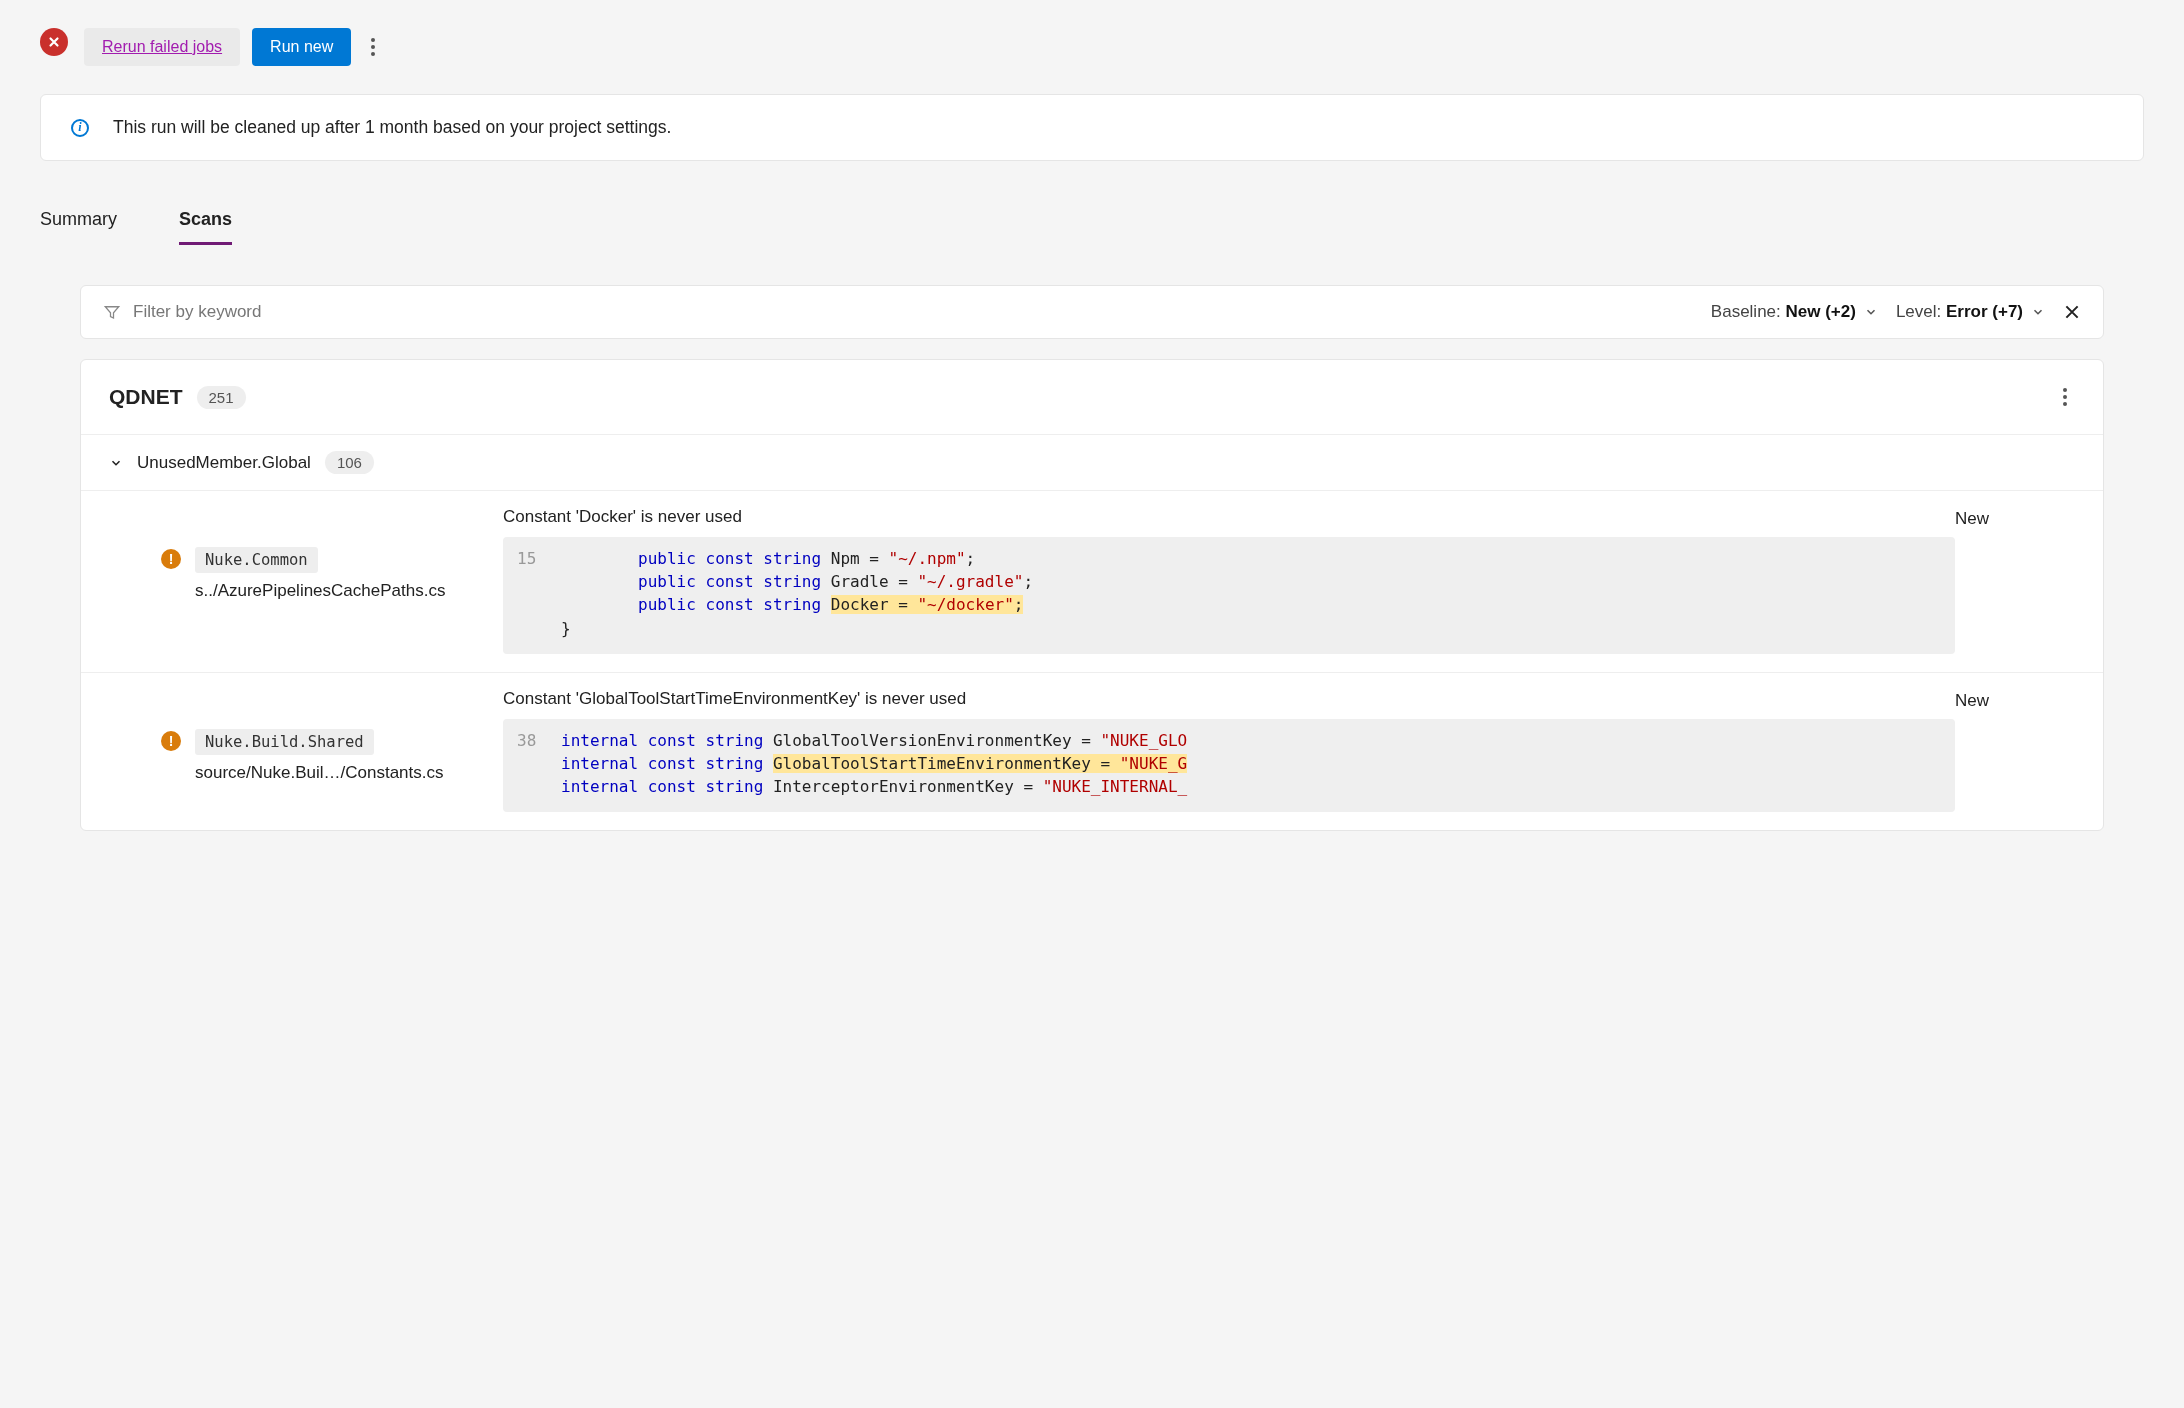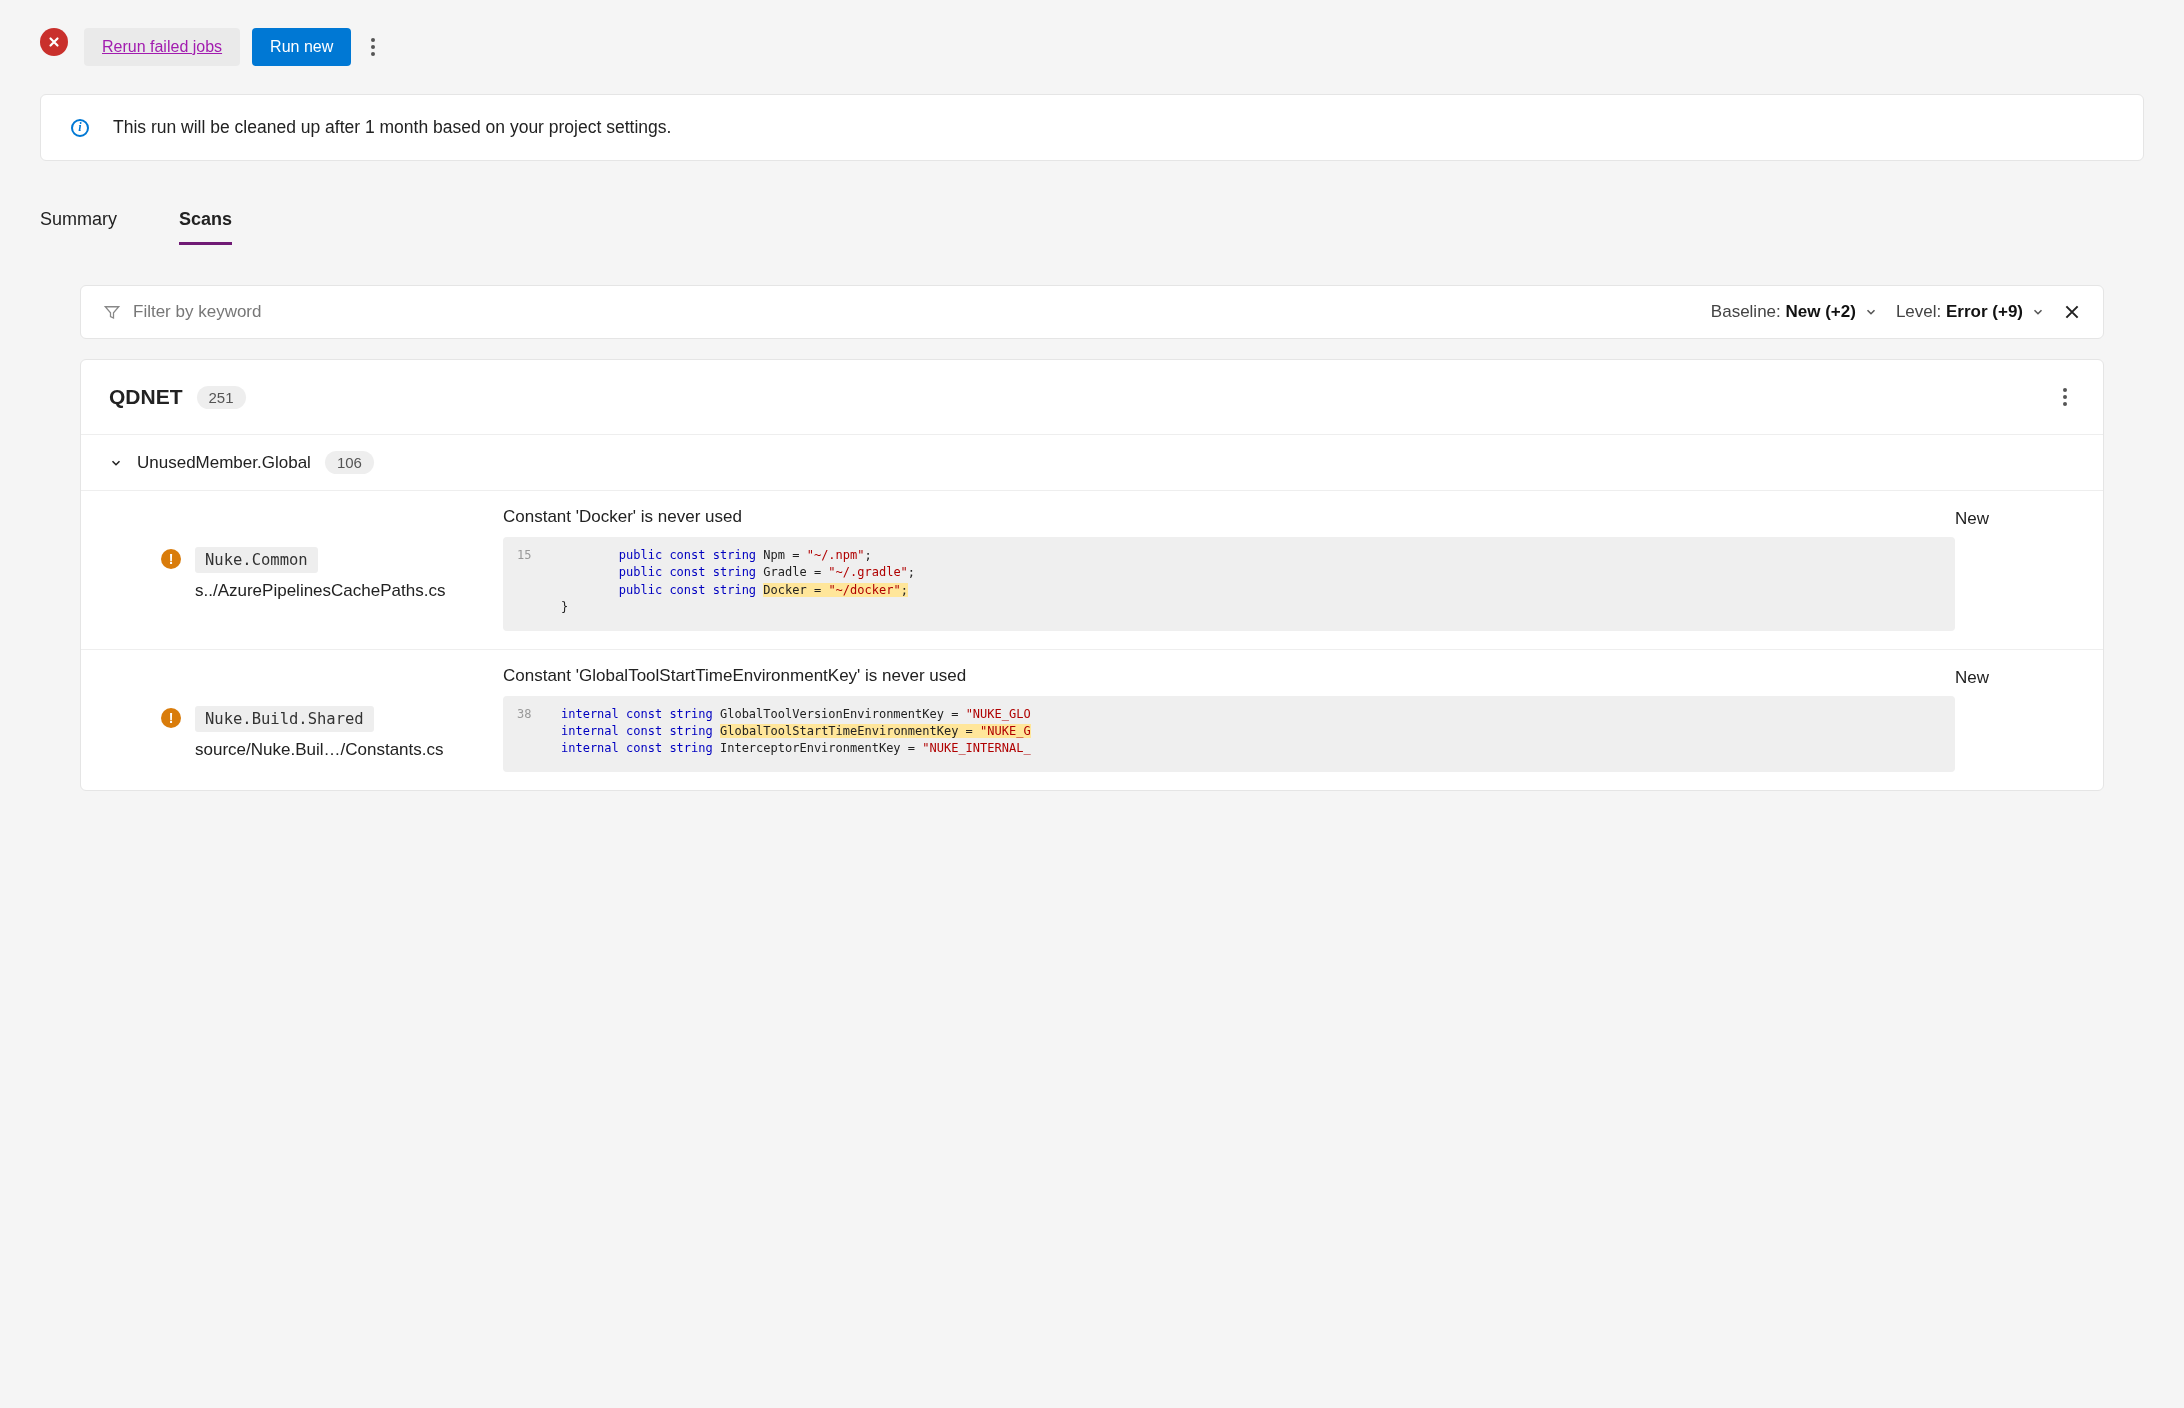--- a/index.html
+++ b/index.html
@@ -47,21 +47,21 @@
 .group-row { display: flex; align-items: center; gap: 14px; padding: 16px 28px; border-top: 1px solid #eee; cursor: pointer; }
 .group-name { font-size: 17px; }
 .issue-row { display: flex; border-top: 1px solid #eee; padding: 16px 28px 18px; }
 .issue-path { flex: 0 0 394px; display: flex; align-items: flex-start; gap: 14px; padding-top: 40px; padding-left: 52px; }
 .severity-icon { width: 20px; height: 20px; border-radius: 50%; background: #D97C0B; color: #fff; display: flex; align-items: center; justify-content: center; font-size: 14px; font-weight: bold; flex-shrink: 0; margin-top: 2px; }
 .path-stack { display: flex; flex-direction: column; gap: 8px; }
 .module-badge { background: #eee; border-radius: 3px; padding: 4px 10px; font-size: 15.5px; color: #333; font-family: ui-monospace, Menlo, Consolas, monospace; align-self: flex-start; }
 .file-path { font-size: 17px; color: #222; white-space: nowrap; }
 .issue-details { flex: 1; }
 .issue-title { font-size: 17px; margin-bottom: 10px; }
-.code-block { background: #efefef; border-radius: 4px; padding: 10px 14px 14px; font-family: ui-monospace, Menlo, Consolas, monospace; font-size: 12px; line-height: 1.45; display: flex; gap: 20px; overflow: hidden; }
+.code-block { background: #efefef; border-radius: 4px; padding: 10px 14px 14px; font-family: ui-monospace, Menlo, Consolas, monospace; font-size: 16px; line-height: 1.45; display: flex; gap: 20px; overflow: hidden; }
 .line-num { color: #999; flex-shrink: 0; width: 24px; }
 .code-lines { white-space: pre; }
 .kw { color: #0000c0; }
 .type { color: #0000c0; }
 .str { color: #b00000; }
 .hl { background: #ffe69a; }
 .issue-baseline { flex: 0 0 120px; font-size: 17px; padding-top: 2px; }
 </style>
 </head>
 <body>
@@ -104,21 +104,21 @@
           </svg>
         <input class="filter-input" placeholder="Filter by keyword" style="">
       </div>
       <div class="filter-dropdown">
         <span><span>Baseline: </span><span class="bold">New (+2)</span></span>
         <svg class="chevron-down" viewBox="0 0 16 16" fill="none" stroke="#555" stroke-width="1.8">
             <path d="M4 6 L8 10 L12 6"></path>
           </svg>
       </div>
       <div class="filter-dropdown">
-        <span><span>Level: </span><span class="bold">Error (+9)</span></span>
+        <span><span>Level: </span><span class="bold">Error (+7)</span></span>
         <svg class="chevron-down" viewBox="0 0 16 16" fill="none" stroke="#555" stroke-width="1.8">
             <path d="M4 6 L8 10 L12 6"></path>
           </svg>
       </div>
       <svg class="close-icon" viewBox="0 0 16 16" fill="none" stroke="#222" stroke-width="1.8">
           <path d="M3 3 L13 13 M13 3 L3 13"></path>
         </svg>
     </div>
 
     <div class="card">

